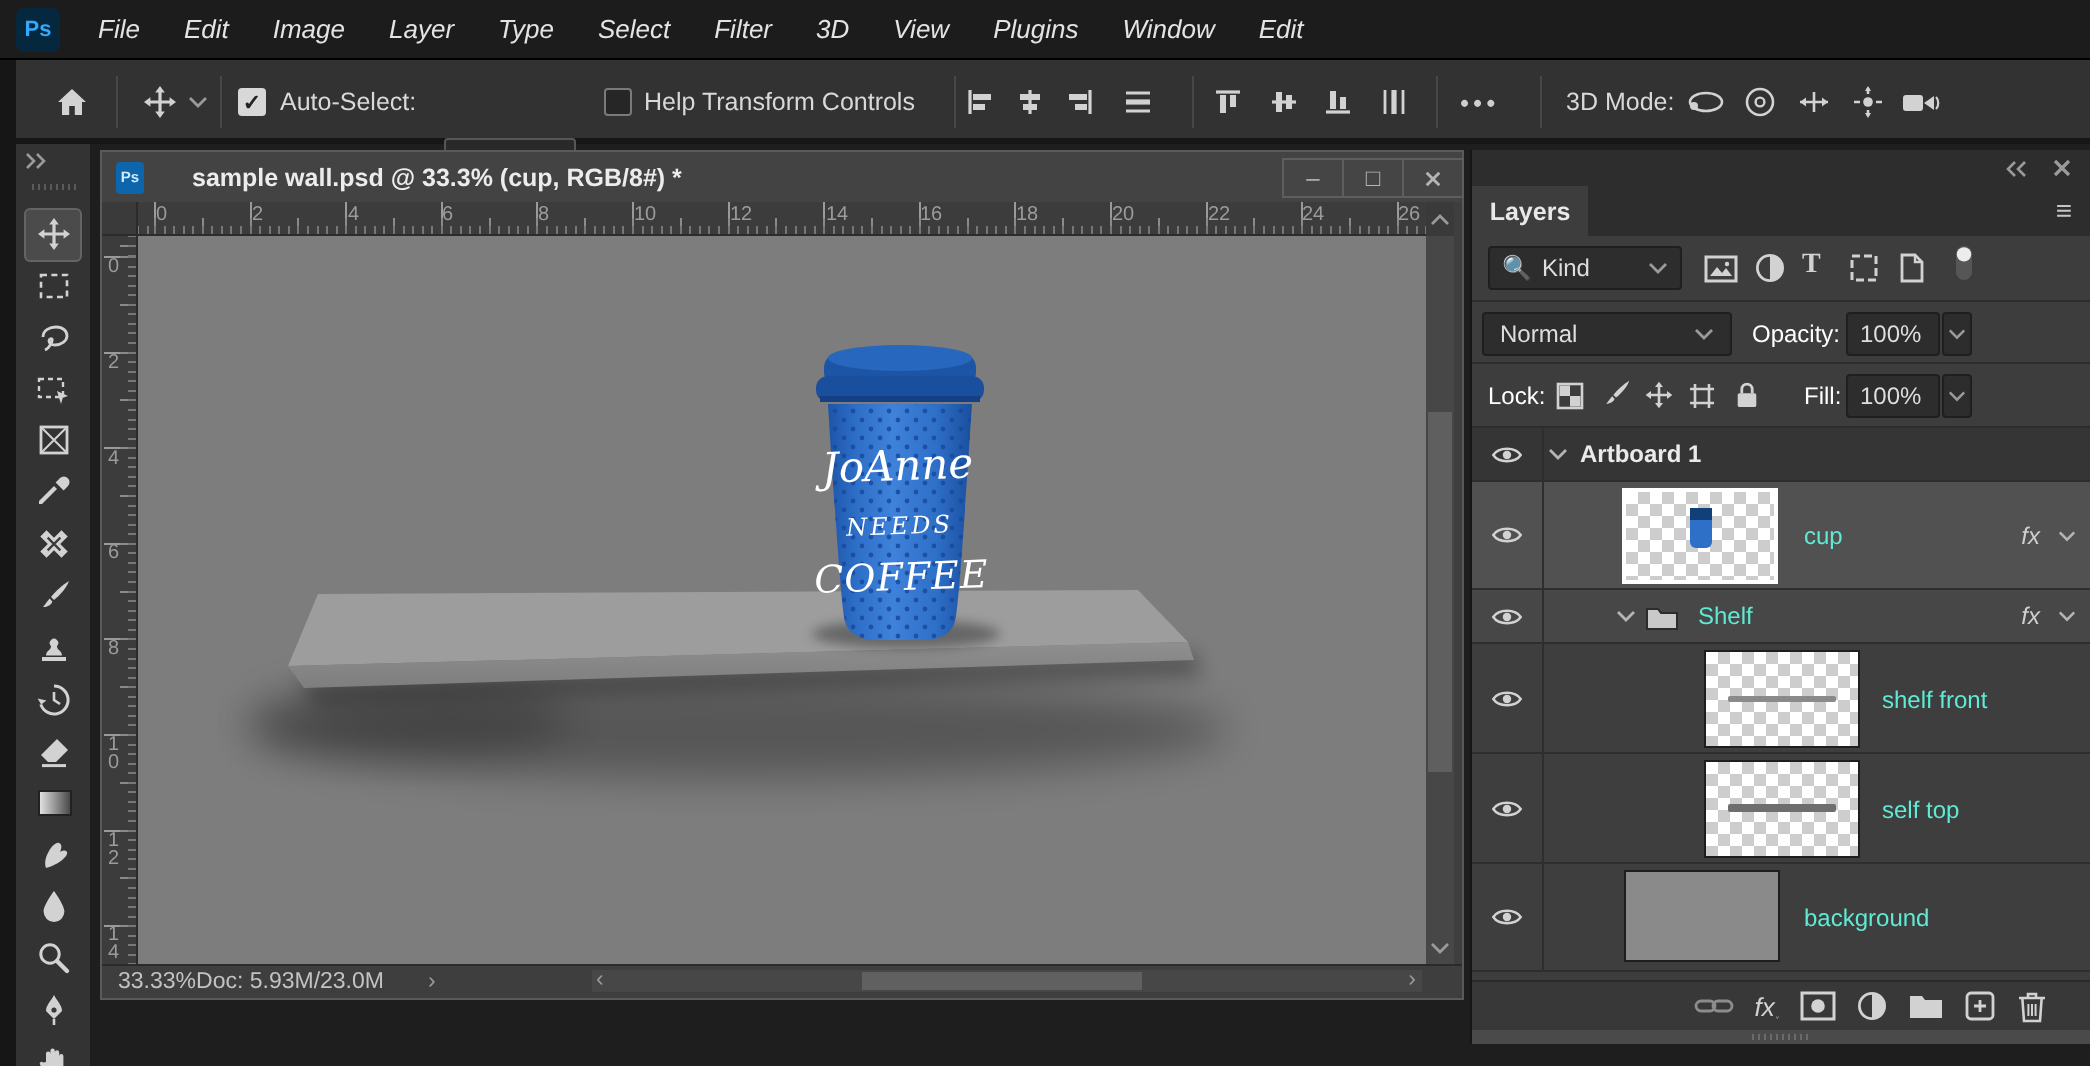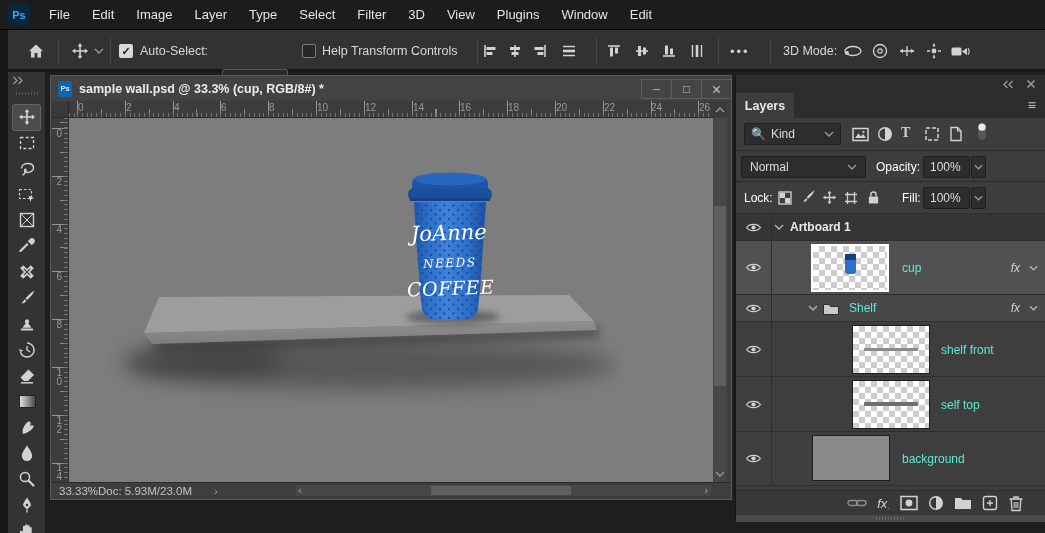--- a/index.html
+++ b/index.html
@@ -1,26 +1,26 @@
 <!DOCTYPE html>
 <html><head>
 <meta charset="utf-8">
 <style>
   html,body{margin:0;padding:0;background:#111;}
   .app{position:relative;width:1045px;height:533px;background:#1e1e1e;overflow:hidden;
        font-family:"Liberation Sans",sans-serif;color:#d6d6d6;font-size:12px;
        -webkit-user-select:none;user-select:none;}
-  .abs{position:absolute;text-align:right;}
+  .abs{position:absolute;}
   svg.ic{display:block;color:#d2d2d2;}
   .dim{color:#6f6f6f;}
   
   .menubar{left:0;top:0;width:1045px;height:30px;background:#1c1c1c;display:flex;align-items:center;border-bottom:1px solid #000;box-sizing:border-box;}
   .pslogo{width:22px;height:22px;margin-left:8px;border-radius:4px;background:#05283f;color:#34aaff;
           font-weight:bold;font-size:11px;display:flex;align-items:center;justify-content:center;}
-  .menuitem{padding:0 11px;font-size:13px;color:#e4e4e4;line-height:30px;}
+  .menuitem{padding:0 11px;font-size:13px;color:#e4e4e4;line-height:30px;font-style:italic;}
   
   .optionsbar{left:0;top:30px;width:1045px;height:42px;background:#323232;border-bottom:3px solid #161616;box-sizing:border-box;}
   .vsep{position:absolute;top:8px;width:1px;height:26px;background:#474747;}
   .obtn{position:absolute;display:flex;align-items:center;justify-content:center;}
   .checkbox{width:14px;height:14px;border-radius:2px;background:#d8d8d8;color:#222;font-weight:bold;
             display:flex;align-items:center;justify-content:center;font-size:11px;}
   .checkbox.off{background:#262626;border:1px solid #7a7a7a;box-sizing:border-box;}
   .olabel{position:absolute;top:14px;font-size:12.5px;color:#d9d9d9;}
   .field{background:#292929;border:1px solid #565656;border-radius:2px;color:#e0e0e0;
          display:flex;align-items:center;box-sizing:border-box;}
@@ -29,21 +29,21 @@
   .edgestrip{left:0;top:30px;width:8px;height:503px;background:#161616;}
   .toolbar{left:8px;top:72px;width:38px;height:461px;background:#333333;border-right:1px solid #1d1d1d;box-sizing:border-box;}
   .tool{position:absolute;left:10px;width:18px;height:18px;display:flex;align-items:center;justify-content:center;}
   .toolsel{position:absolute;left:4px;top:32px;width:29px;height:27px;background:#4b4b4b;border:1px solid #646464;border-radius:3px;box-sizing:border-box;}
   .grad-sw{width:15px;height:11px;background:linear-gradient(90deg,#e0e0e0,#4a4a4a);border:1px solid #222;}
   
   .docwin{left:50px;top:75px;width:680px;height:423px;background:#3e3e3e;border:1px solid #5a5a5a;box-sizing:content-box;}
   .titlebar{left:0;top:0;width:680px;height:25px;background:#434343;display:flex;align-items:center;}
   .docicon{width:14px;height:16px;margin-left:7px;background:#0d65ab;border-radius:2px;color:#cfe9ff;
            font-size:7.5px;font-weight:bold;display:flex;align-items:center;justify-content:center;}
-  .doctitle{margin-left:7px;font-weight:bold;font-size:12.5px;color:#ececec;}
+  .doctitle{margin-left:24px;font-weight:bold;font-size:12.5px;color:#ececec;}
   .winbtn{width:31px;height:20px;border:1px solid #5e5e5e;color:#b5b5b5;display:flex;align-items:center;justify-content:center;
           font-size:12px;box-sizing:border-box;margin-left:-1px;background:#454545;}
   .hruler{left:18px;top:25px;width:644px;height:17px;background:#3c3c3c;border-bottom:1px solid #2b2b2b;box-sizing:border-box;
       background-image:
         repeating-linear-gradient(to right,#777 0 1px,transparent 1px 4.78px),
         repeating-linear-gradient(to right,#8a8a8a 0 1px,transparent 1px 23.9px),
         repeating-linear-gradient(to right,#9a9a9a 0 1px,transparent 1px 47.8px);
       background-size:100% 4px,100% 8px,100% 16px;
       background-position:8px 100%,8px 100%,8px 100%;background-repeat:repeat-x;}
   .vruler{left:0;top:42px;width:18px;height:364px;background:#3c3c3c;border-right:1px solid #2b2b2b;box-sizing:border-box;

